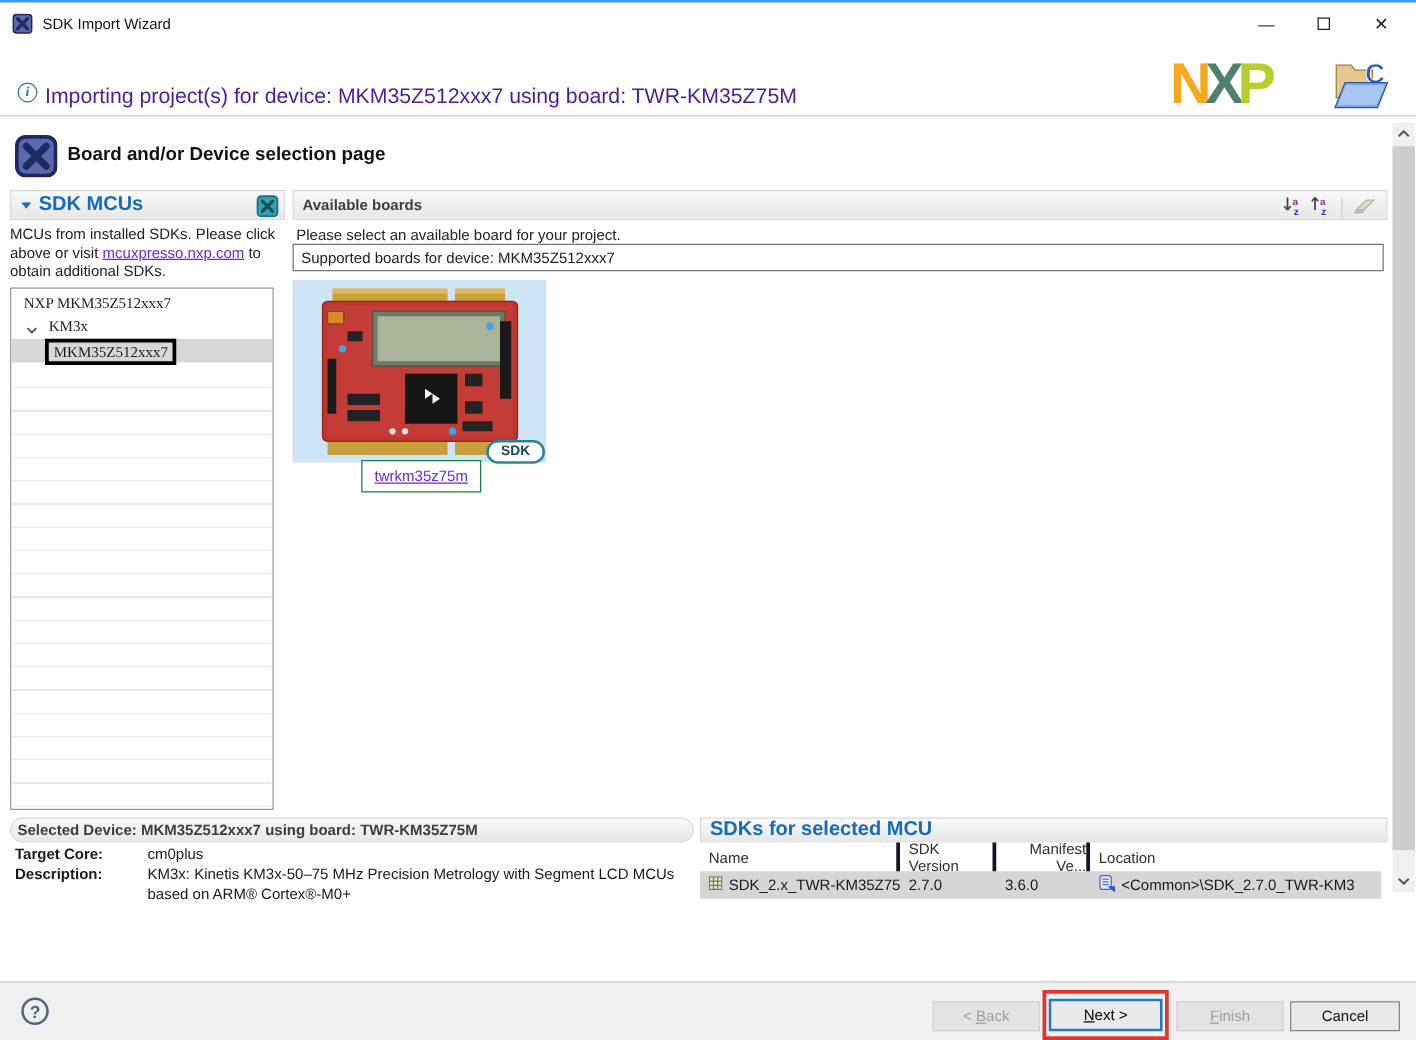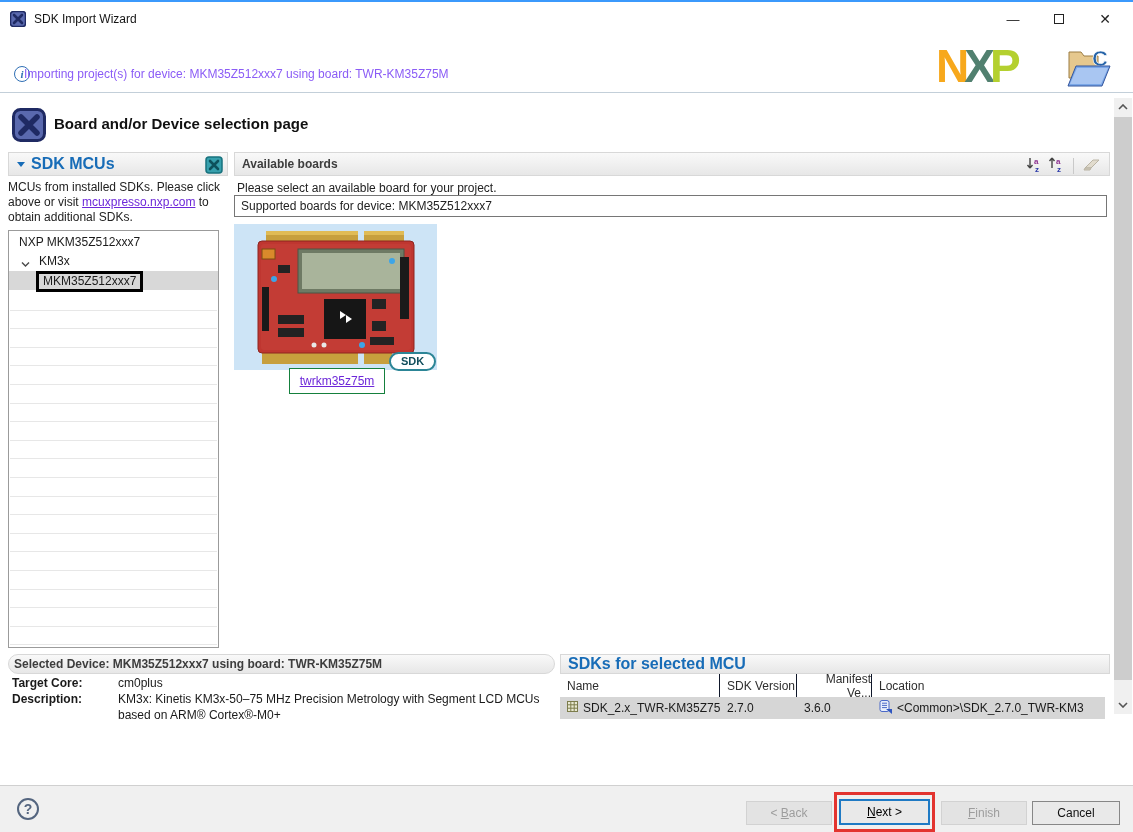--- a/index.html
+++ b/index.html
@@ -11,21 +11,21 @@
   .titlebar { position:absolute; top:2px; left:0; width:100%; height:30px; background:#fff; }
   .titlebar .app-icon { position:absolute; left:10px; top:7px; }
   .titlebar .title { position:absolute; left:34px; top:0; line-height:30px; font-size:12px; color:#141414; }
   .win-btn { position:absolute; top:0; width:46px; height:30px; display:flex; align-items:center; justify-content:center; color:#222; }
   .win-min { left:990px; font-size:13px; }
   .win-max { left:1036px; }
   .win-max .box { width:10px; height:10px; border:1px solid #222; }
   .win-close { left:1082px; font-size:14px; }
 
   
-  .banner-text { position:absolute; left:24px; top:65px; font-size:12px; color:#8b5cf6; }
+  .banner-text { position:absolute; left:36px; top:65px; font-size:17px; color:#4c1d95; }
   .info-icon { position:absolute; left:14px; top:64px; width:16px; height:16px; border:1px solid #2f6fb5; border-radius:50%; color:#2f6fb5; font-size:11px; font-style:italic; font-family:"Liberation Serif", serif; text-align:center; line-height:14px; font-weight:bold; }
   .nxp-logo { position:absolute; left:936px; top:40px; }
   .folderc-icon { position:absolute; left:1064px; top:40px; }
   .header-sep { position:absolute; left:0; top:90px; width:100%; height:1px; background:#c3cfd9; }
 
   
   .page-icon { position:absolute; left:12px; top:106px; }
   .page-title { position:absolute; left:54px; top:113px; font-size:15px; font-weight:bold; color:#111; }
 
   
@@ -33,21 +33,21 @@
   .sec-bar .blue-title { color:#176cb7; font-weight:bold; font-size:16px; }
   .sec-bar .gray-title { color:#3d3d3d; font-weight:bold; font-size:12px; }
 
   
   .mcus-bar { left:8px; top:150px; width:220px; padding-left:8px; }
   .collapse-tri { display:inline-block; width:0; height:0; border-left:4px solid transparent; border-right:4px solid transparent; border-top:5px solid #176cb7; margin-right:6px; }
   .mcus-x-icon { position:absolute; right:4px; top:3px; }
   .mcus-desc { position:absolute; left:8px; top:178px; width:224px; font-size:12px; line-height:15px; color:#222; }
   .link { color:#6d28d9; text-decoration:underline; cursor:pointer; }
 
-  .mcu-tree { position:absolute; left:8px; top:228px; width:211px; height:418px; border:1px solid #9b9b9b; background:#fff; overflow:hidden; }
+  .mcu-tree { position:absolute; left:8px; top:228px; width:211px; height:418px; border:1px solid #9b9b9b; background:#fff; overflow:hidden;font-family:Liberation Serif, serif; }
   .tree-row { position:relative; height:19px; line-height:19px; font-size:12px; color:#1a1a1a; white-space:nowrap; }
   .tree-row.root { padding-left:10px; margin-top:2px; }
   .tree-row.group { padding-left:30px; }
   .tree-chevron { position:absolute; left:12px; top:4px; }
   .tree-row.sel { background:#d8d8d8; }
   .annot-box { display:inline-block; border:3px solid #000000; padding:0 4px; margin-left:27px; height:21px; line-height:15px; background:transparent; }
   .annot-box span { line-height:15px; vertical-align:middle; }
   .tree-empty { position:absolute; left:1px; right:1px; top:61px; bottom:1px;
     background:repeating-linear-gradient(to bottom, #ffffff 0 17.6px, #e7e7e7 17.6px 18.6px); }
 
@@ -66,21 +66,21 @@
 
   
   .seldev-bar { left:8px; top:652px; width:547px; height:20px; padding-left:5px;border-radius:10px; }
   .kv-label { position:absolute; font-weight:bold; color:#1a1a1a; font-size:12px; left:12px; }
   .kv-value { position:absolute; left:118px; color:#1a1a1a; font-size:12px; }
 
   
   .sdks-bar { left:560px; top:652px; width:550px; height:20px; padding-left:7px; }
   .sdk-table { position:absolute; left:560px; top:672px; width:545px; }
   .sdk-thead { display:flex; height:23px; align-items:center; background:#fff; }
-  .sdk-thead .cell { border-right:1px solid #0f172a; height:100%; display:flex; align-items:center; padding-left:7px; color:#2e2e2e; }
+  .sdk-thead .cell { border-right:3px solid #0f172a; height:100%; display:flex; align-items:center; padding-left:7px; color:#2e2e2e; }
   .sdk-row { display:flex; height:22px; align-items:center; background:#d6d6d6; }
   .sdk-row .cell { height:100%; display:flex; align-items:center; padding-left:7px; color:#1a1a1a; white-space:nowrap; overflow:hidden; }
   .c-name { width:160px; } .c-ver { width:77px; } .c-man { width:75px;text-align:right; } .c-loc { flex:1; }
   .cell .mini-icon { margin-right:5px; flex:none; }
 
   
   .scrollbar { position:absolute; left:1114px; top:96px; width:18px; height:616px; background:#f0f0f0; }
   .sb-arrow { position:absolute; left:0; width:18px; height:17px; display:flex; align-items:center; justify-content:center; }
   .sb-up { top:0; } .sb-down { top:598px; }
   .sb-thumb { position:absolute; left:0; top:19px; width:18px; height:563px; background:#cdcdcd; }

